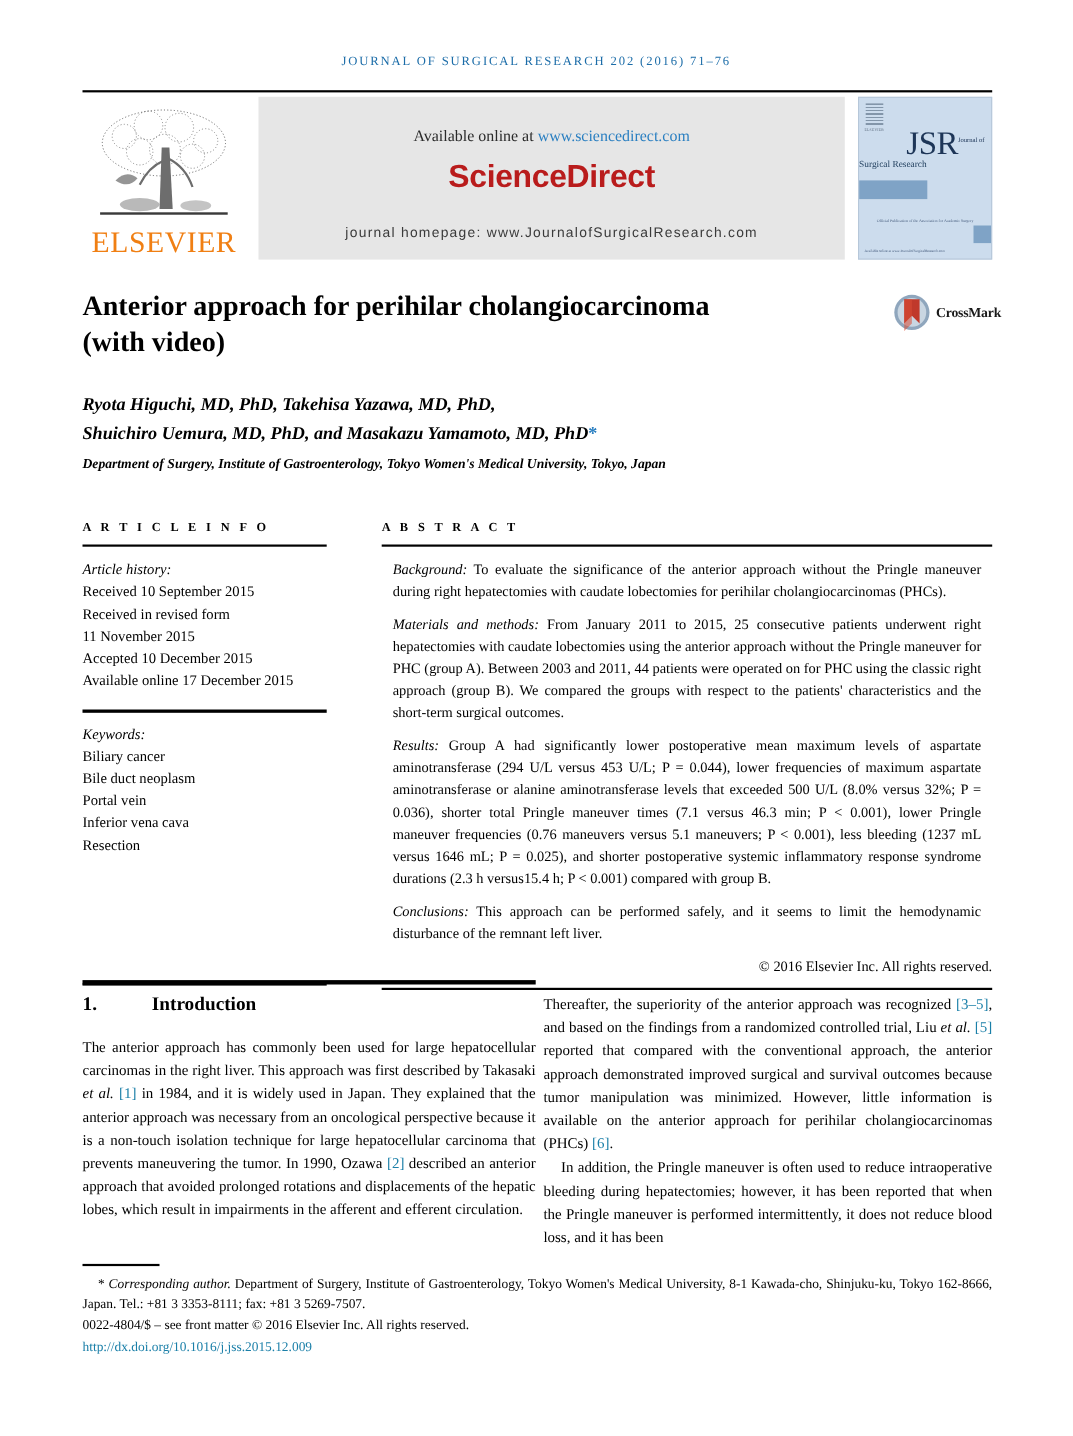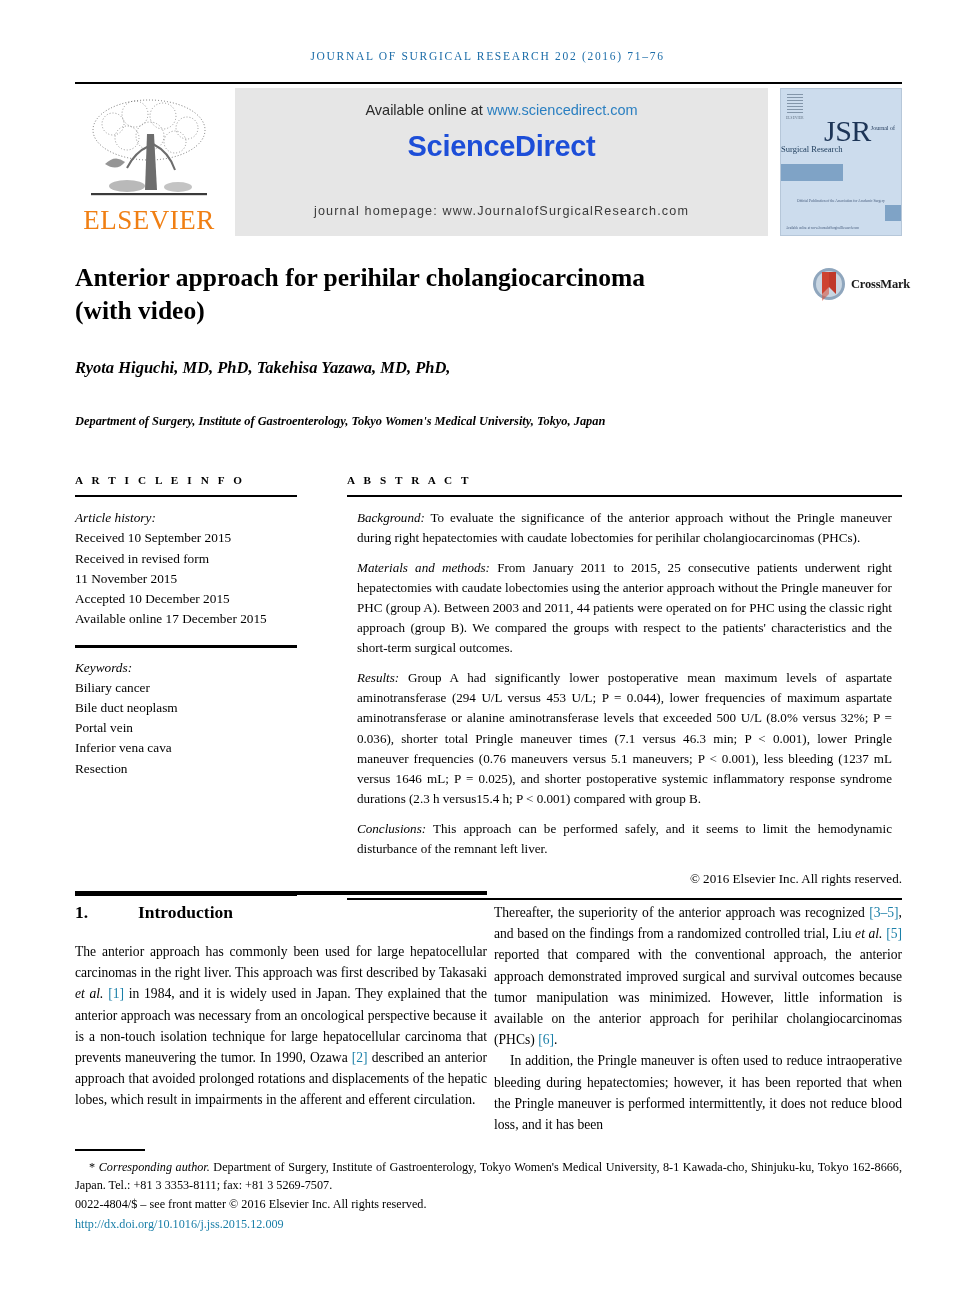--- a/index.html
+++ b/index.html
@@ -80,32 +80,32 @@
     flex: 1 1 auto;
     background: #e6e6e6;
     margin-left: 12px;
     margin-right: 12px;
     position: relative;
     display: flex;
     flex-direction: column;
     align-items: center;
   }
   .sd-available {
-    margin-top: 14px;
-    font-family: Liberation Sans, sans-serif;
+    margin-top: 28px;
+    font-family: Liberation Serif, serif;
     font-size: 14.5px;
     color: #2a2a2a;
   }
   .sd-available .lnk { color: #2a7fc1; }
   .sd-logo {
     margin-top: 12px;
     font-family: "Liberation Sans", sans-serif;
     font-weight: bold;
     font-size: 29px;
-    color: #1d4ed8;
+    color: #b91c1c;
     letter-spacing: -0.3px;
   }
   .sd-homepage {
     position: absolute;
     bottom: 18px;
     left: 0; right: 0;
     text-align: center;
     font-family: "Liberation Sans", sans-serif;
     font-size: 12.6px;
     letter-spacing: 1.15px;
@@ -444,20 +444,21 @@
         <circle cx="17" cy="17" r="13" fill="#c9d6e2"></circle>
         <path d="M10 5 h14 v22 l-7 -7 l-7 7 Z" fill="#c0392b"></path>
         <path d="M10 5 h7 v22 l-7 7 Z" fill="#d94c34" opacity=".55"></path>
       </svg>
     </div>
     <div class="cm-text">CrossMark</div>
   </div>
 
   <div class="authors">
     <div>Ryota Higuchi, MD, PhD, Takehisa Yazawa, MD, PhD,</div>
+    <div><span>Shuichiro Uemura, MD, PhD, and Masakazu Yamamoto, MD, PhD</span><span class="star">*</span></div>
   </div>
   <div class="affil">Department of Surgery, Institute of Gastroenterology, Tokyo Women's Medical University, Tokyo, Japan</div>
 
   <div class="infocol">
     <div class="sechead">A R T I C L E   I N F O</div>
     <div class="rule-thin"></div>
     <div class="hist">
       <div class="lbl">Article history:</div>
       <div>Received 10 September 2015</div>
       <div>Received in revised form</div>

